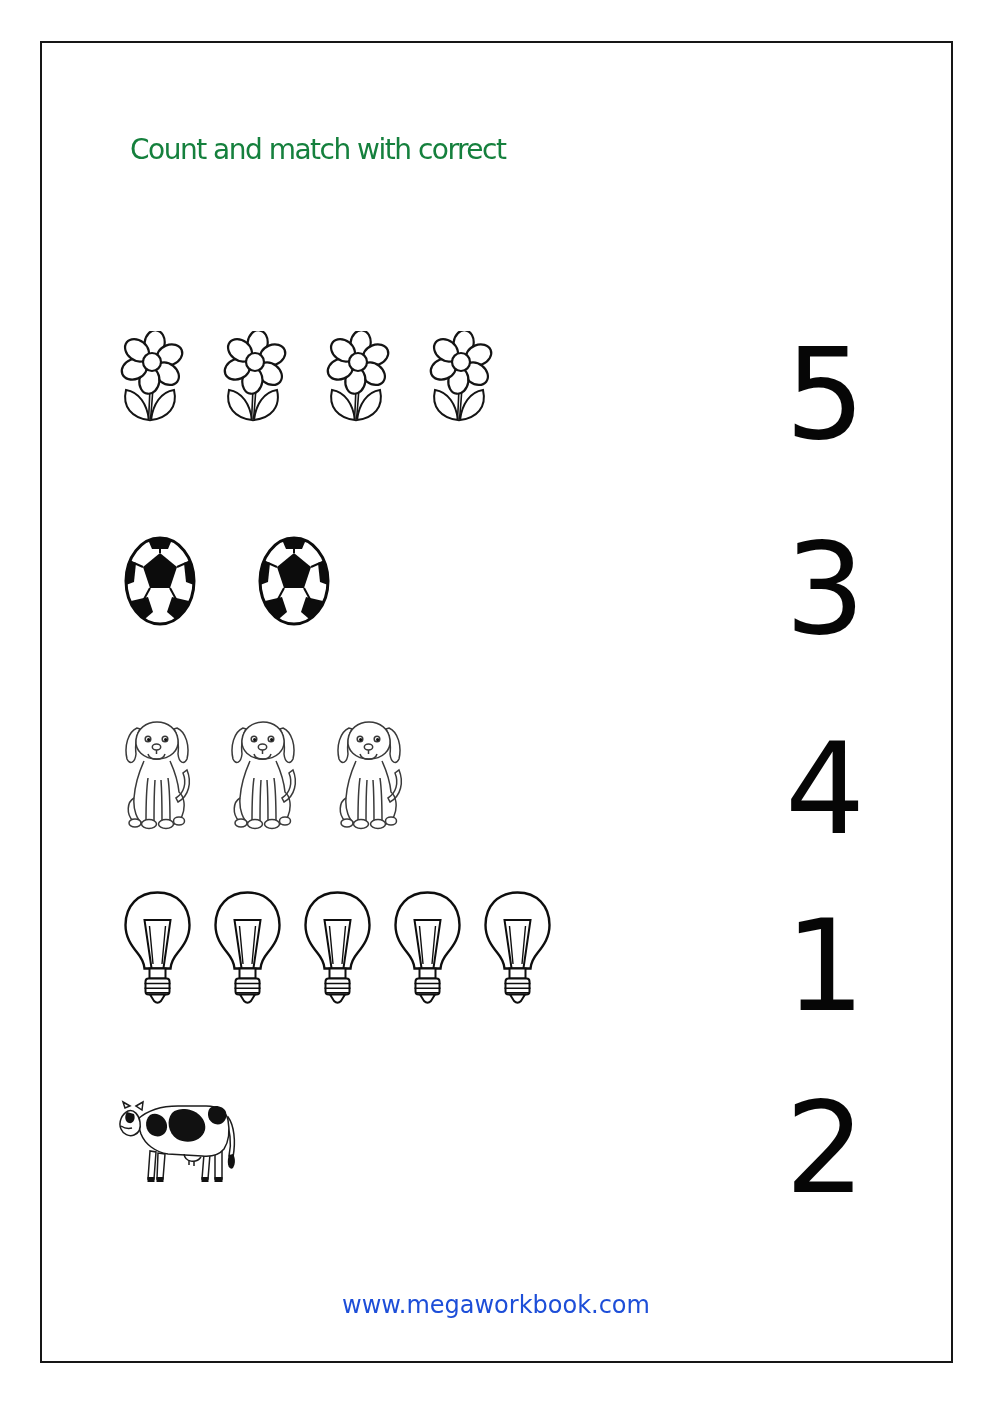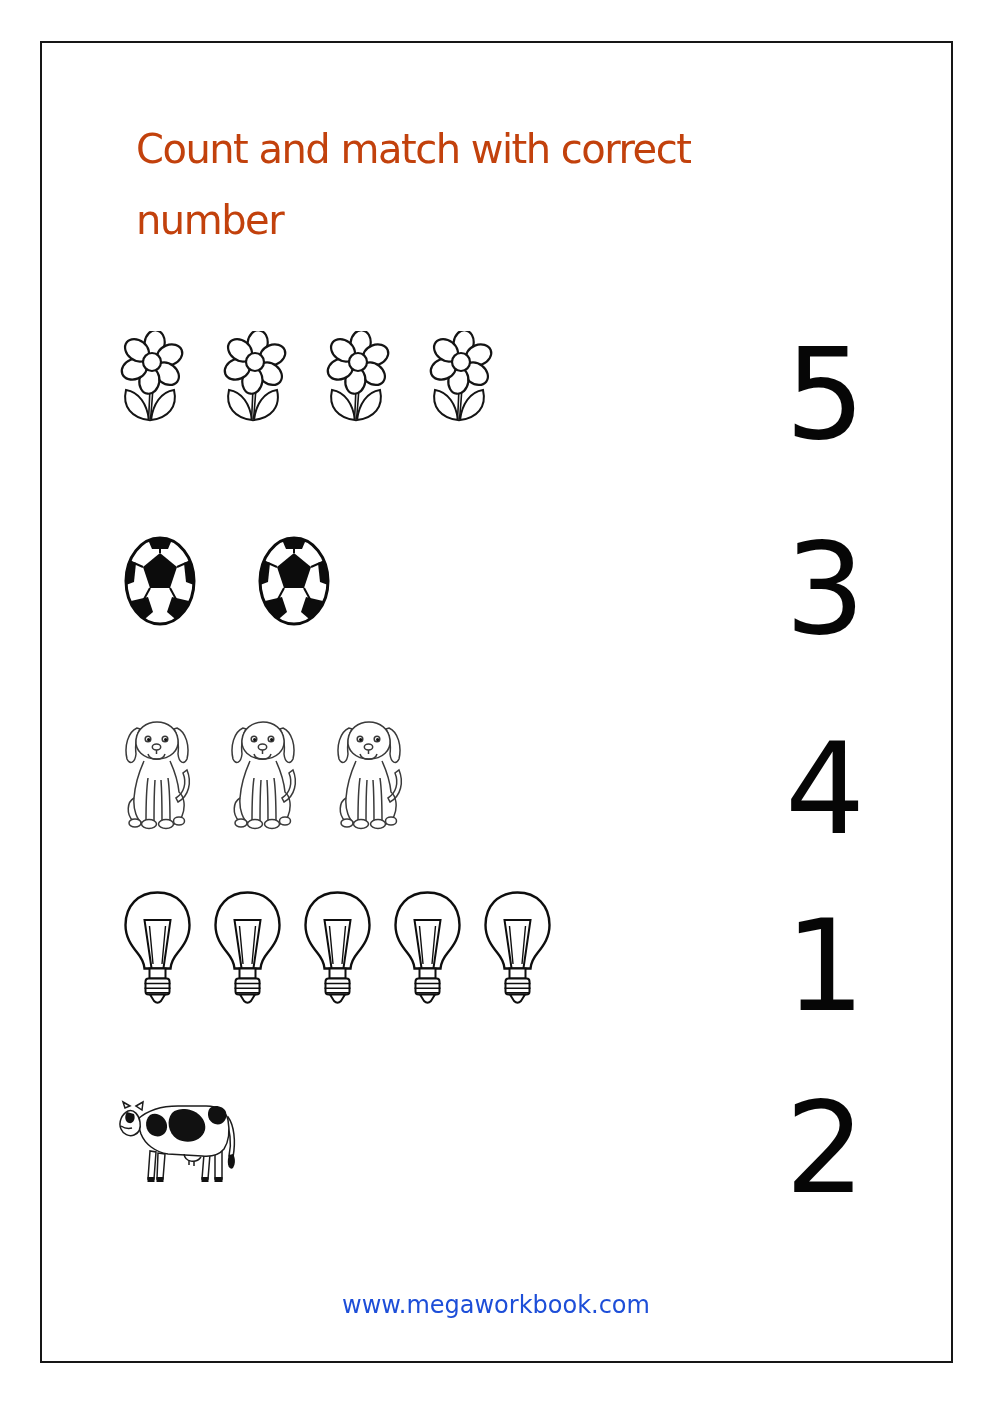--- a/index.html
+++ b/index.html
@@ -5,22 +5,22 @@
   html,body { margin:0; padding:0; background:#ffffff; }
   .page {
     position:relative; width:992px; height:1403px; background:#ffffff;
     font-family:"DejaVu Sans", sans-serif; color:#000; overflow:hidden;
   }
   .frame {
     position:absolute; left:40px; top:41px; width:913px; height:1322px;
     border:2px solid #161616; box-sizing:border-box;
   }
   .title {
-    position:absolute; left:136px; top:114px; width:640px;
-    font-size:40px; line-height:71px; letter-spacing:-1.5px; color:#c2410c;
+    position:absolute; left:130px; top:114px; width:640px;
+    font-size:28px; line-height:71px; letter-spacing:-1.5px; color:#15803d;
   }
   .row { position:absolute; display:flex; align-items:flex-end; }
   .row svg.icon { display:block; flex:0 0 auto; }
   .row0 { left:119px; top:331px; gap:37px; }
   .row0 .icon { width:66px; height:96px; }
   .row1 { left:122px; top:534px; gap:58px; }
   .row1 .icon { width:76px; height:94px; }
   .row2 { left:118px; top:714px; gap:28px; }
   .row2 .icon { width:78px; height:116px; }
   .row3 { left:119px; top:890px; gap:13px; }
@@ -156,21 +156,20 @@
       </g>
     </symbol>
   </defs>
 </svg>
 
 <div class="page">
   <div class="frame"></div>
 
   <div class="title">
     <div>Count and match with correct</div>
-    <div>number</div>
   </div>
 
   <div class="row row0">
       <svg class="icon">
         <use href="#sym-flower" xlink:href="#sym-flower"></use>
       </svg>
       <svg class="icon">
         <use href="#sym-flower" xlink:href="#sym-flower"></use>
       </svg>
       <svg class="icon">

